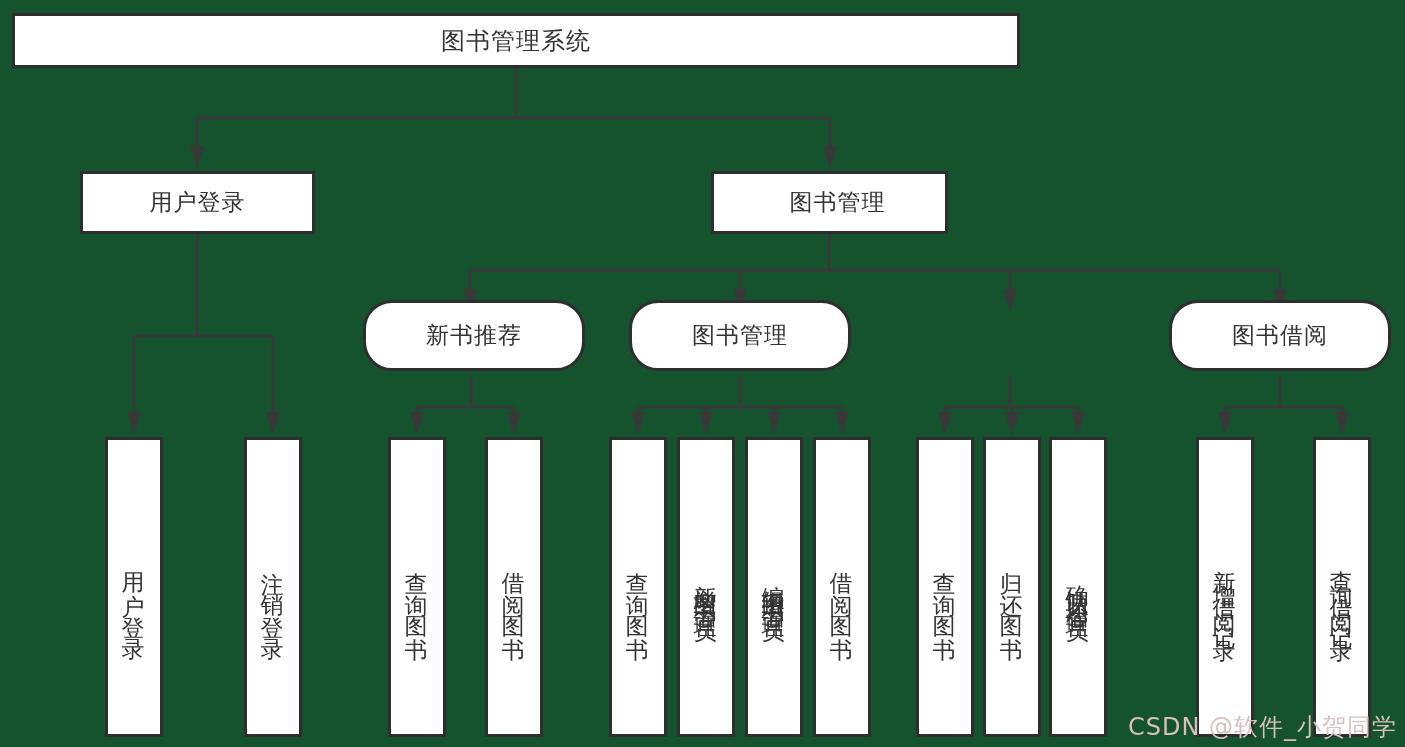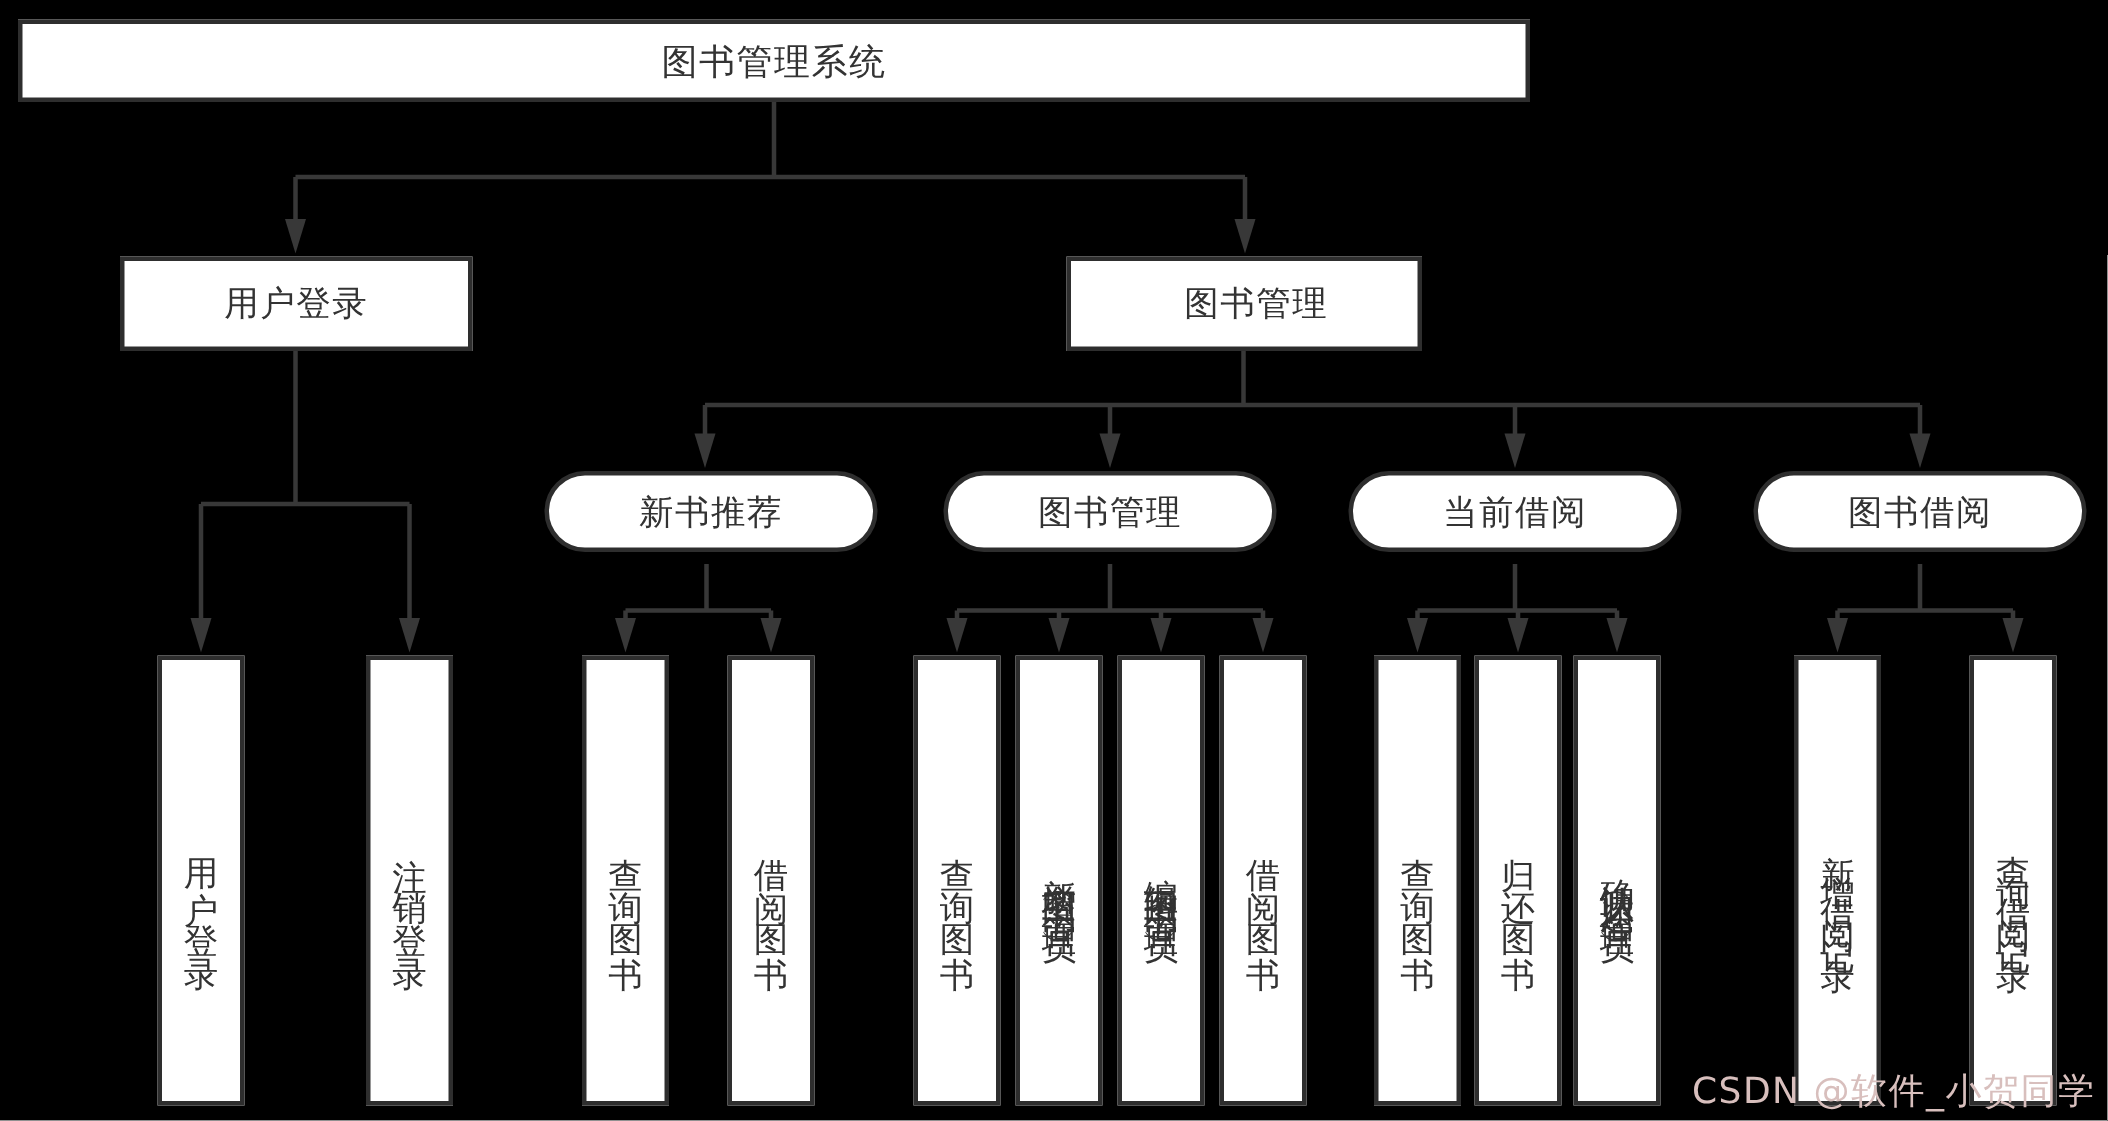--- a/index.html
+++ b/index.html
@@ -1,20 +1,20 @@
 <!DOCTYPE html>
 <html><head>
 <meta charset="utf-8">
 <style>
   html, body { margin: 0; padding: 0; background: #ffffff; }
   #canvas {
     position: relative;
     width: 1405px;
     height: 747px;
-    background: #000000;
+    background: #14532d;
     font-family: "DejaVu Sans", "Liberation Sans", sans-serif;
     color: #333333;
     overflow: hidden;
   }
   #wires {
     position: absolute;
     left: 0; top: 0;
     width: 1405px; height: 747px;
     z-index: 1;
   }
@@ -28,21 +28,21 @@
     justify-content: center;
     z-index: 2;
     font-size: 23px;
     letter-spacing: 1px;
     color: #333333;
   }
   .node.root  { left: 12px;  top: 13px;  width: 1008px; height: 55px; font-size: 24px; }
   .node.lvl1  { top: 171px;  height: 63px; }
   .node.user-login { left: 80px;  width: 235px; }
   .node.book-mgmt  { left: 711px; width: 237px; padding-left: 16px; }
-  .node.lvl2  { top: 314px; height: 54px; width: 222px; border-radius: 29px; }
+  .node.lvl2  { top: 300px; height: 71px; width: 222px; border-radius: 29px; }
   .node.nb { left: 363px; }
   .node.bb { left: 629px; }
   .node.cb { left: 899px; }
   .node.br { left: 1169px; }
   .node.leaf { top: 437px; height: 300px; width: 58px; }
   .vtext {
     writing-mode: vertical-rl;
     text-orientation: mixed;
     white-space: nowrap;
     font-size: 23px;
@@ -127,23 +127,20 @@
   <div class="node lvl1 book-mgmt">
     <span>图书管理</span>
   </div>
 
   <div class="node lvl2 nb">
     <span>新书推荐</span>
   </div>
   <div class="node lvl2 bb">
     <span>图书管理</span>
   </div>
-  <div class="node lvl2 cb">
-    <span>当前借阅</span>
-  </div>
   <div class="node lvl2 br">
     <span>图书借阅</span>
   </div>
 
   <div class="node leaf vs x1">
     <span class="vtext">用户登录</span>
   </div>
   <div class="node leaf vs x2">
     <span class="vtext">注销登录</span>
   </div>

